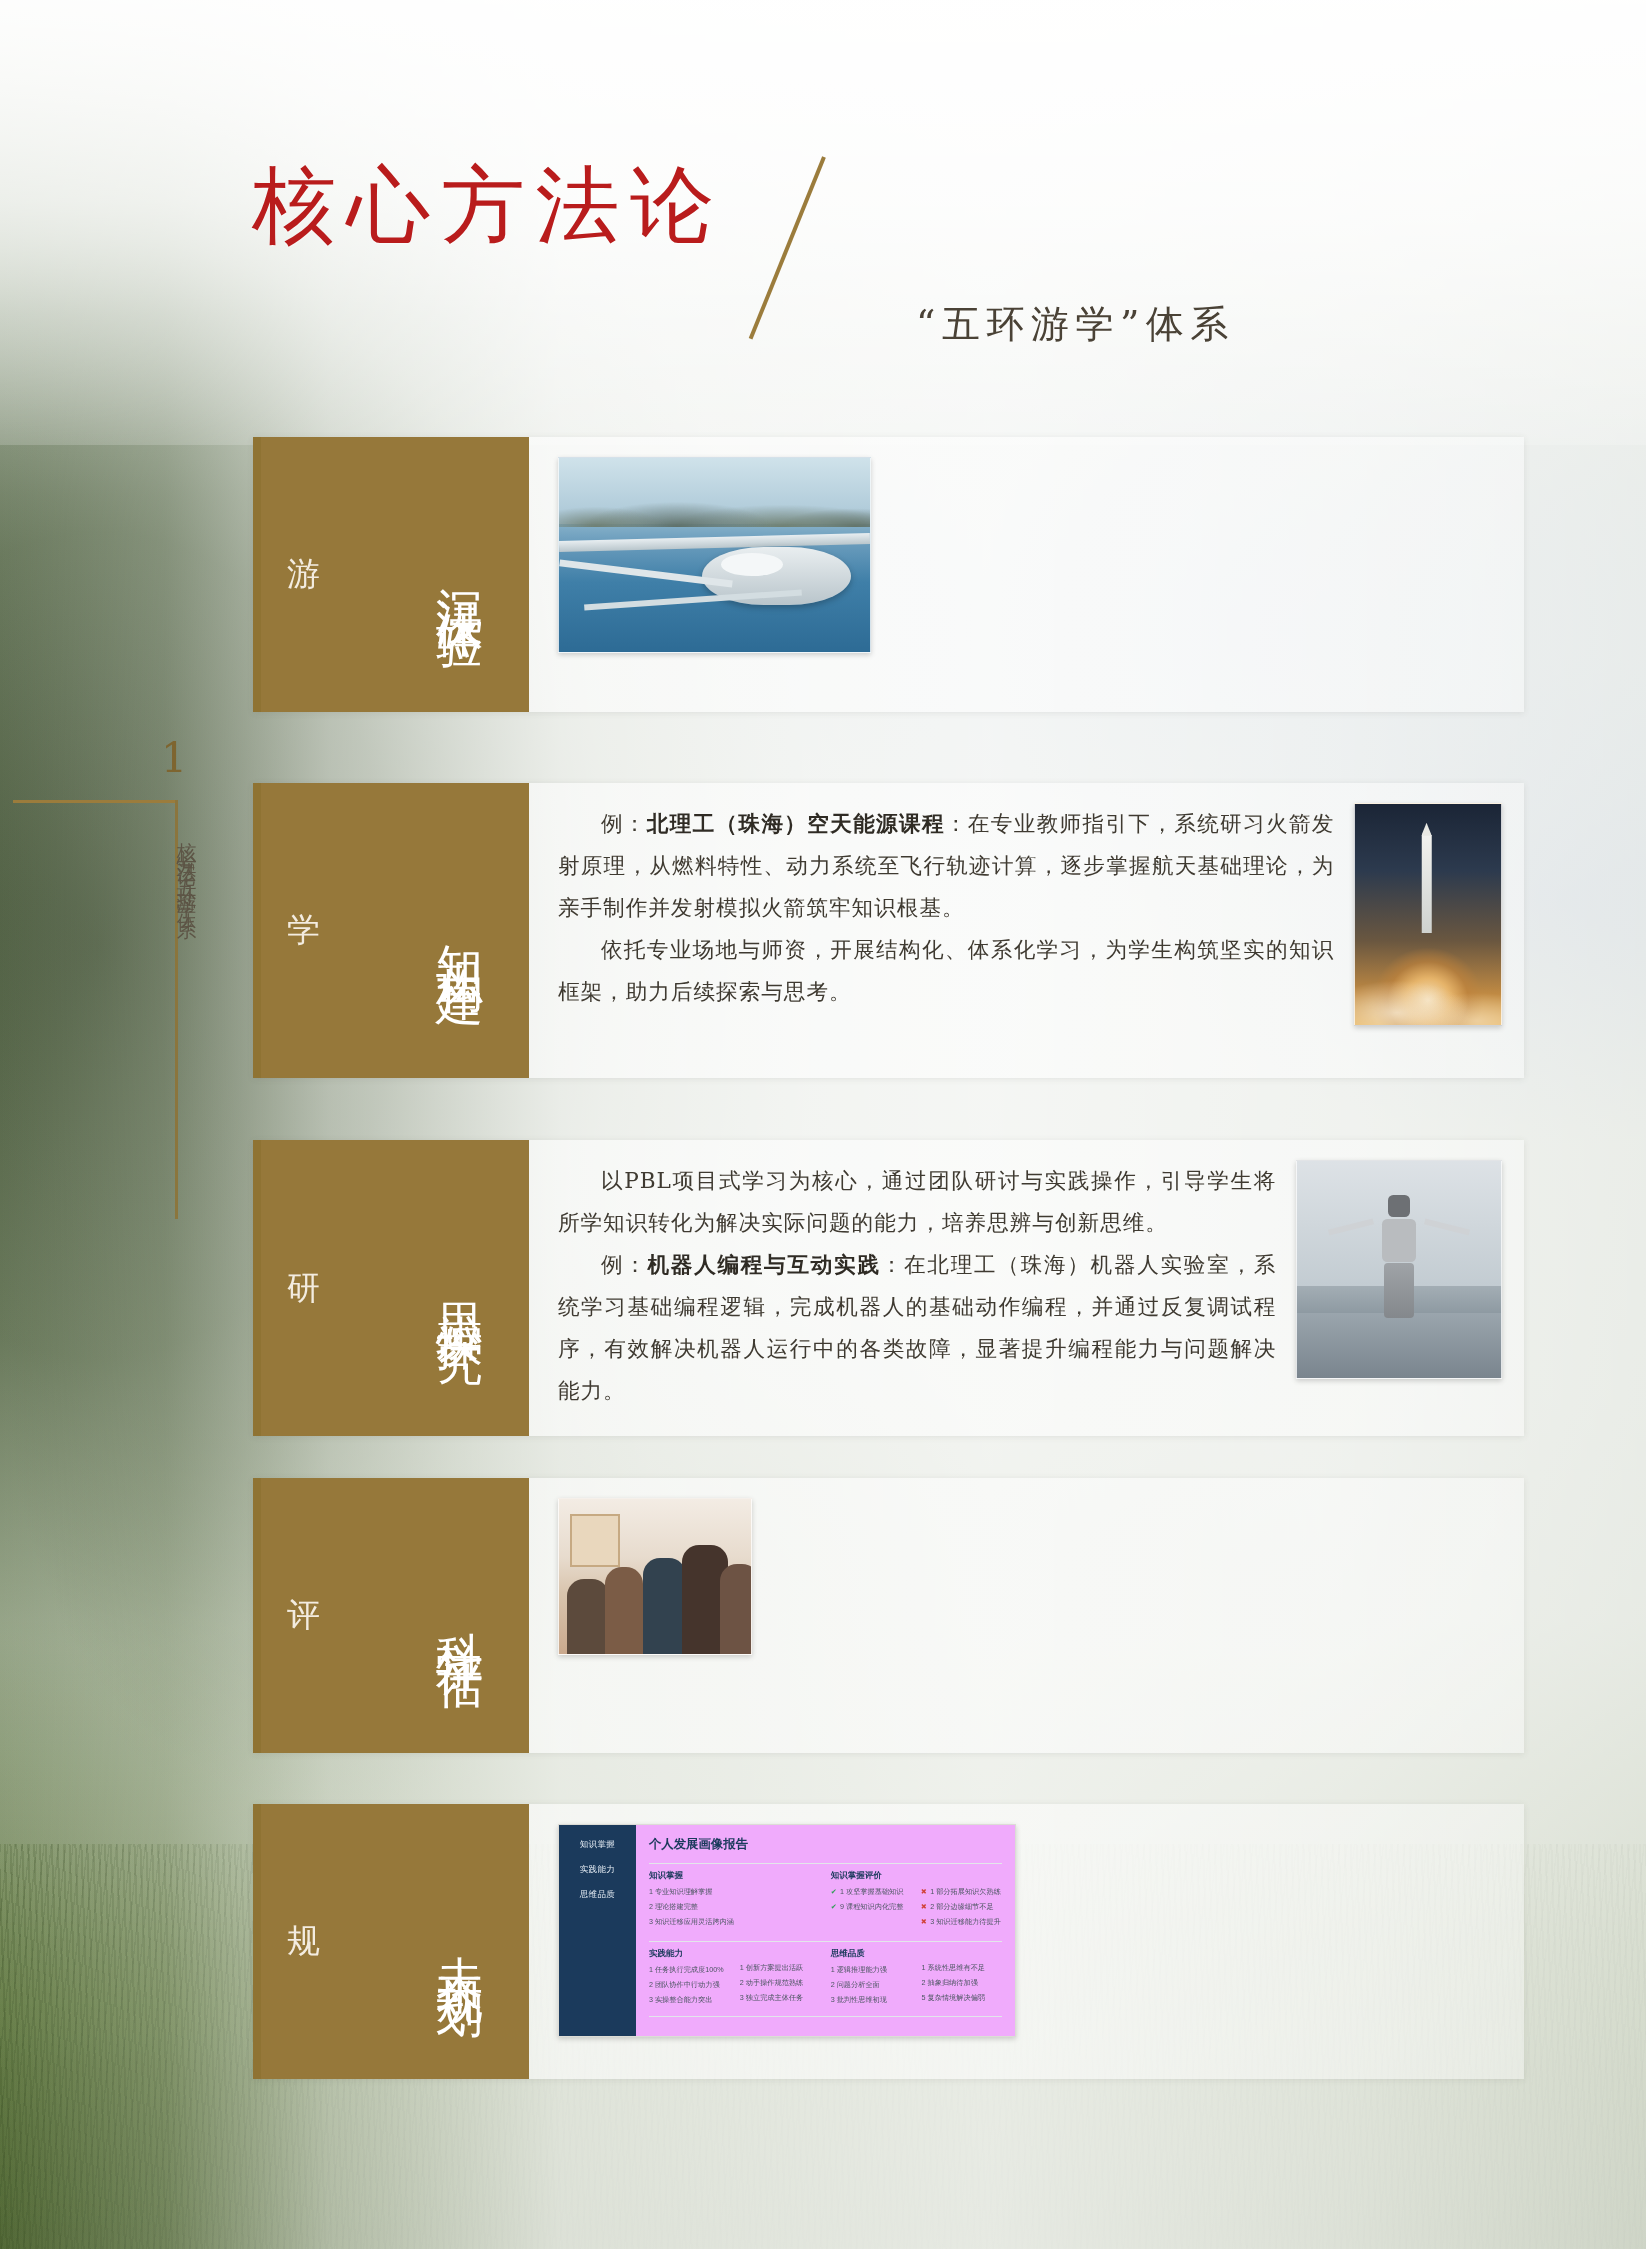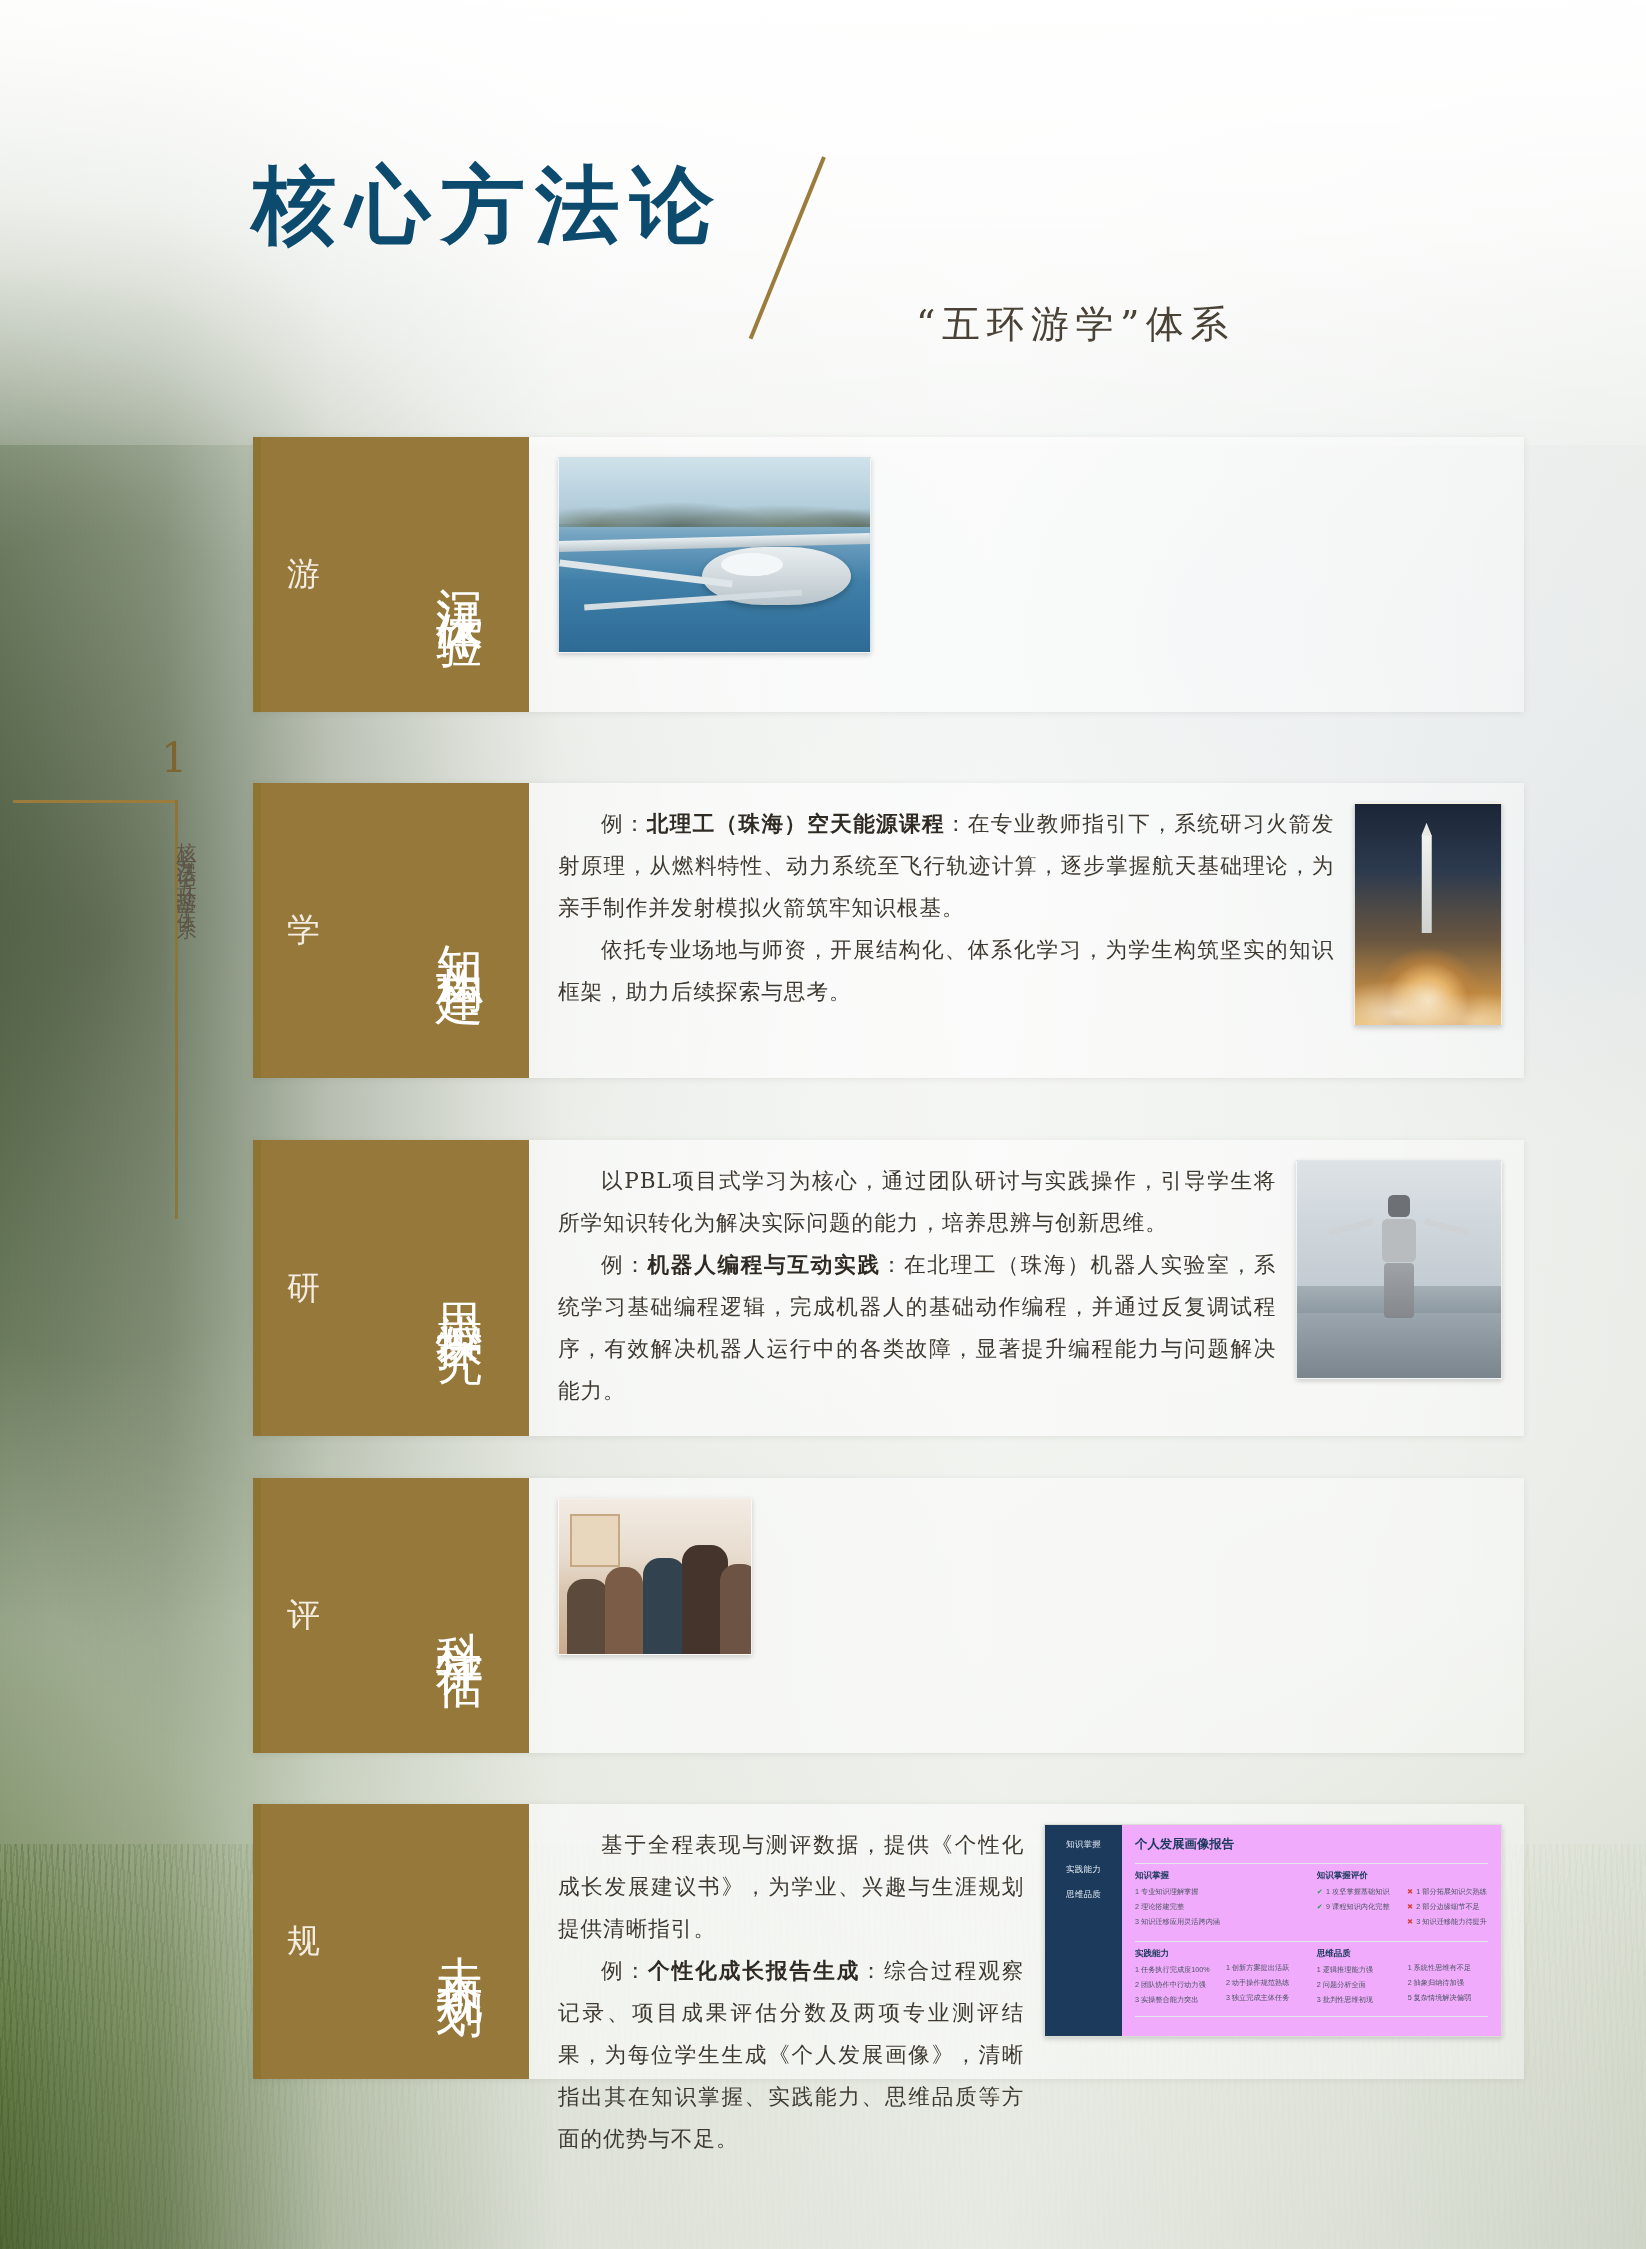--- a/index.html
+++ b/index.html
@@ -54,22 +54,22 @@
   }
 
   
   .header { position: absolute; left: 0; top: 0; width: 100%; height: 419px; }
   .main-title {
     position: absolute;
     left: 252px; top: 149px;
     font-family: "DejaVu Serif", serif;
     font-size: 84px;
     letter-spacing: 10.5px;
-    color: #0c4a6e;
-    font-weight: 700;
+    color: #b91c1c;
+    font-weight: 400;
     text-shadow: 0 1.3px 2px rgba(255,255,255,0.6);
     white-space: nowrap;
   }
   .slash {
     position: absolute;
     left: 822px; top: 157px;
     width: 3.9px; height: 196px;
     background: #9b7c3c;
     transform: rotate(22deg);
     transform-origin: top center;
@@ -359,24 +359,20 @@
     </div>
   </div>
 
   <div class="row" style="top:1804px;height:275px;">
     <div class="bar"></div>
     <div class="tile">
       <div class="tile-small">规</div>
       <div class="tile-big">未来规划</div>
     </div>
     <div class="body">
-      <div class="text">
-        <span class="ind2">基于全程表现与测评数据，提供《个性化成长发展建议书》，为学业、兴趣与生涯规划提供清晰指引。</span>
-        <span class="ind2"><span>例：</span><b>个性化成长报告生成</b><span>：综合过程观察记录、项目成果评估分数及两项专业测评结果，为每位学生生成《个人发展画像》，清晰指出其在知识掌握、实践能力、思维品质等方面的优势与不足。</span></span>
-      </div>
       <div class="thumb th5">
         <div class="rep">
           <div class="rep-side">
             <div>知识掌握</div>
             <div>实践能力</div>
             <div>思维品质</div>
           </div>
           <div class="rep-main">
             <div class="rep-title">个人发展画像报告</div>
             <div class="rep-cols">

